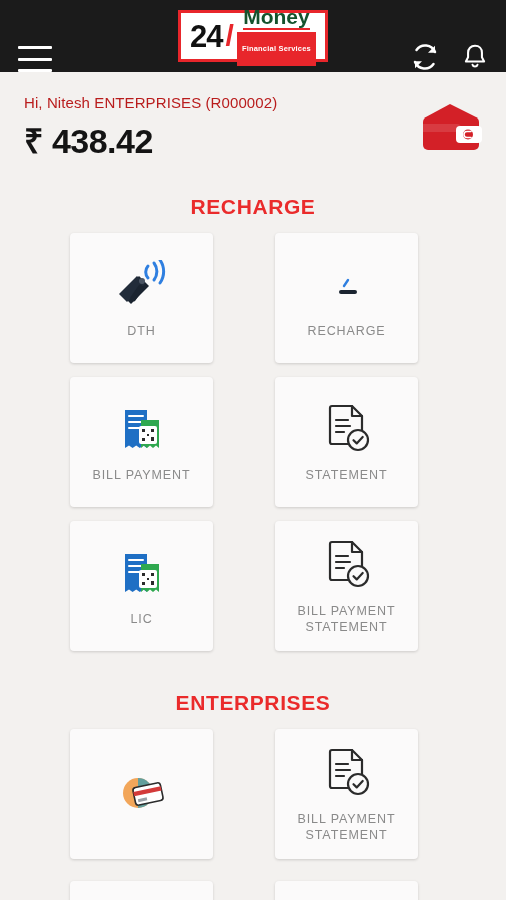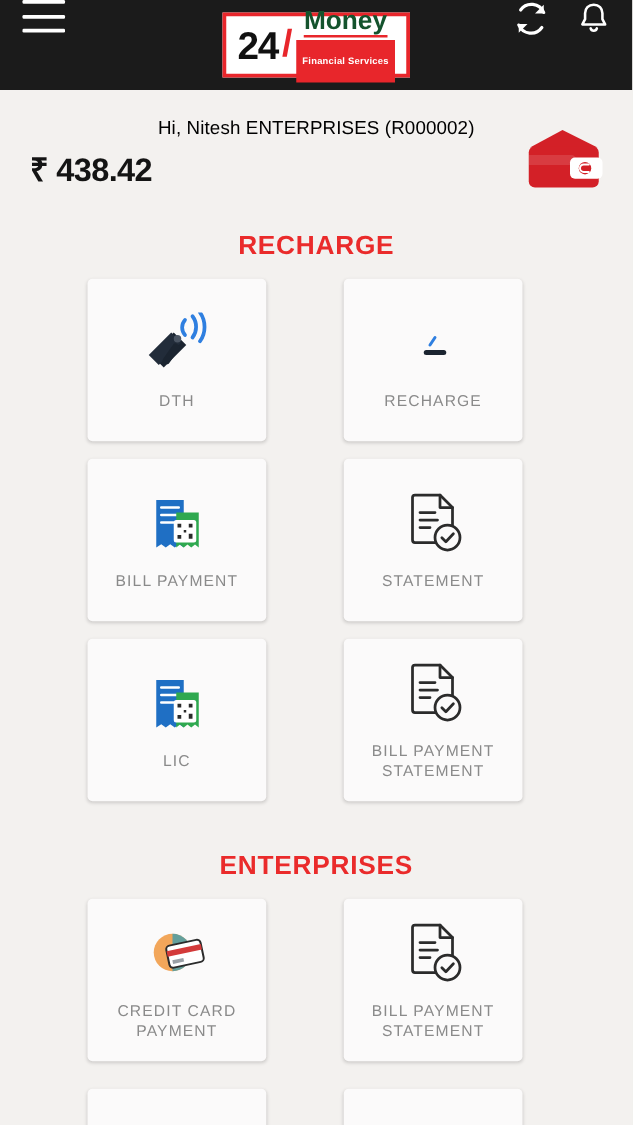--- a/index.html
+++ b/index.html
@@ -16,21 +16,21 @@
     height: 900px;
     background: #f3f1ef;
     overflow: hidden;
   }
 
   
   .topbar {
     height: 72px;
     background: #1b1b1b;
     display: flex;
-    align-items: flex-start;
+    align-items: flex-end;
     justify-content: space-between;
     padding: 0 18px;
     position: relative;
   }
   .hamburger {
     width: 34px;
     height: 26px;
     display: flex;
     flex-direction: column;
     justify-content: space-between;
@@ -105,27 +105,26 @@
   }
   .top-actions svg { display: block; }
 
   
   .account {
     padding: 22px 24px 14px 24px;
     position: relative;
     min-height: 92px;
   }
   .greeting {
-    color: #000000;
+    color: #b91c1c;
     font-size: 15px;
     letter-spacing: 0.1px;
-    text-align: center;
   }
   .balance {
-    font-size: 26px;
+    font-size: 34px;
     font-weight: bold;
     color: #141414;
     margin-top: 6px;
     letter-spacing: -0.5px;
   }
   .wallet-icon {
     position: absolute;
     right: 22px;
     top: 28px;
   }
@@ -325,21 +324,20 @@
       <div class="tile">
         <div class="tile-icon">
           <svg width="56" height="50" viewBox="0 0 56 50">
             <circle cx="24" cy="24" r="15" fill="#f2a65a"></circle>
             <path d="M24 9 a15 15 0 0 1 0 30 z" fill="#4a9ea8" opacity="0.85"></path>
             <rect x="20" y="16" width="28" height="18" rx="3" fill="#ffffff" stroke="#2b2b2b" stroke-width="1.6" transform="rotate(-12 34 25)"></rect>
             <rect x="20" y="20" width="28" height="4.4" fill="#d33a3a" transform="rotate(-12 34 25)"></rect>
             <rect x="23" y="28" width="9" height="3" fill="#9aa0a6" transform="rotate(-12 34 25)"></rect>
           </svg>
         </div>
-        <div class="tile-label">CREDIT CARD PAYMENT</div>
       </div>
 
       <div class="tile">
         <div class="tile-icon">
           <svg width="54" height="54" viewBox="0 0 54 54" fill="none" stroke="#2b2b2b" stroke-width="2.2" stroke-linecap="round" stroke-linejoin="round">
             <path d="M12 4 h20 l10 10 v26 a2 2 0 0 1-2 2 H12 a2 2 0 0 1-2-2 V6 a2 2 0 0 1 2-2 z"></path>
             <path d="M32 4 v10 h10"></path>
             <path d="M16 18 h12 M16 24 h14 M16 30 h8"></path>
             <circle cx="38" cy="38" r="10" fill="#fbfafa"></circle>
             <path d="M33.5 38.2 l3.2 3.2 l6-6.4"></path>

